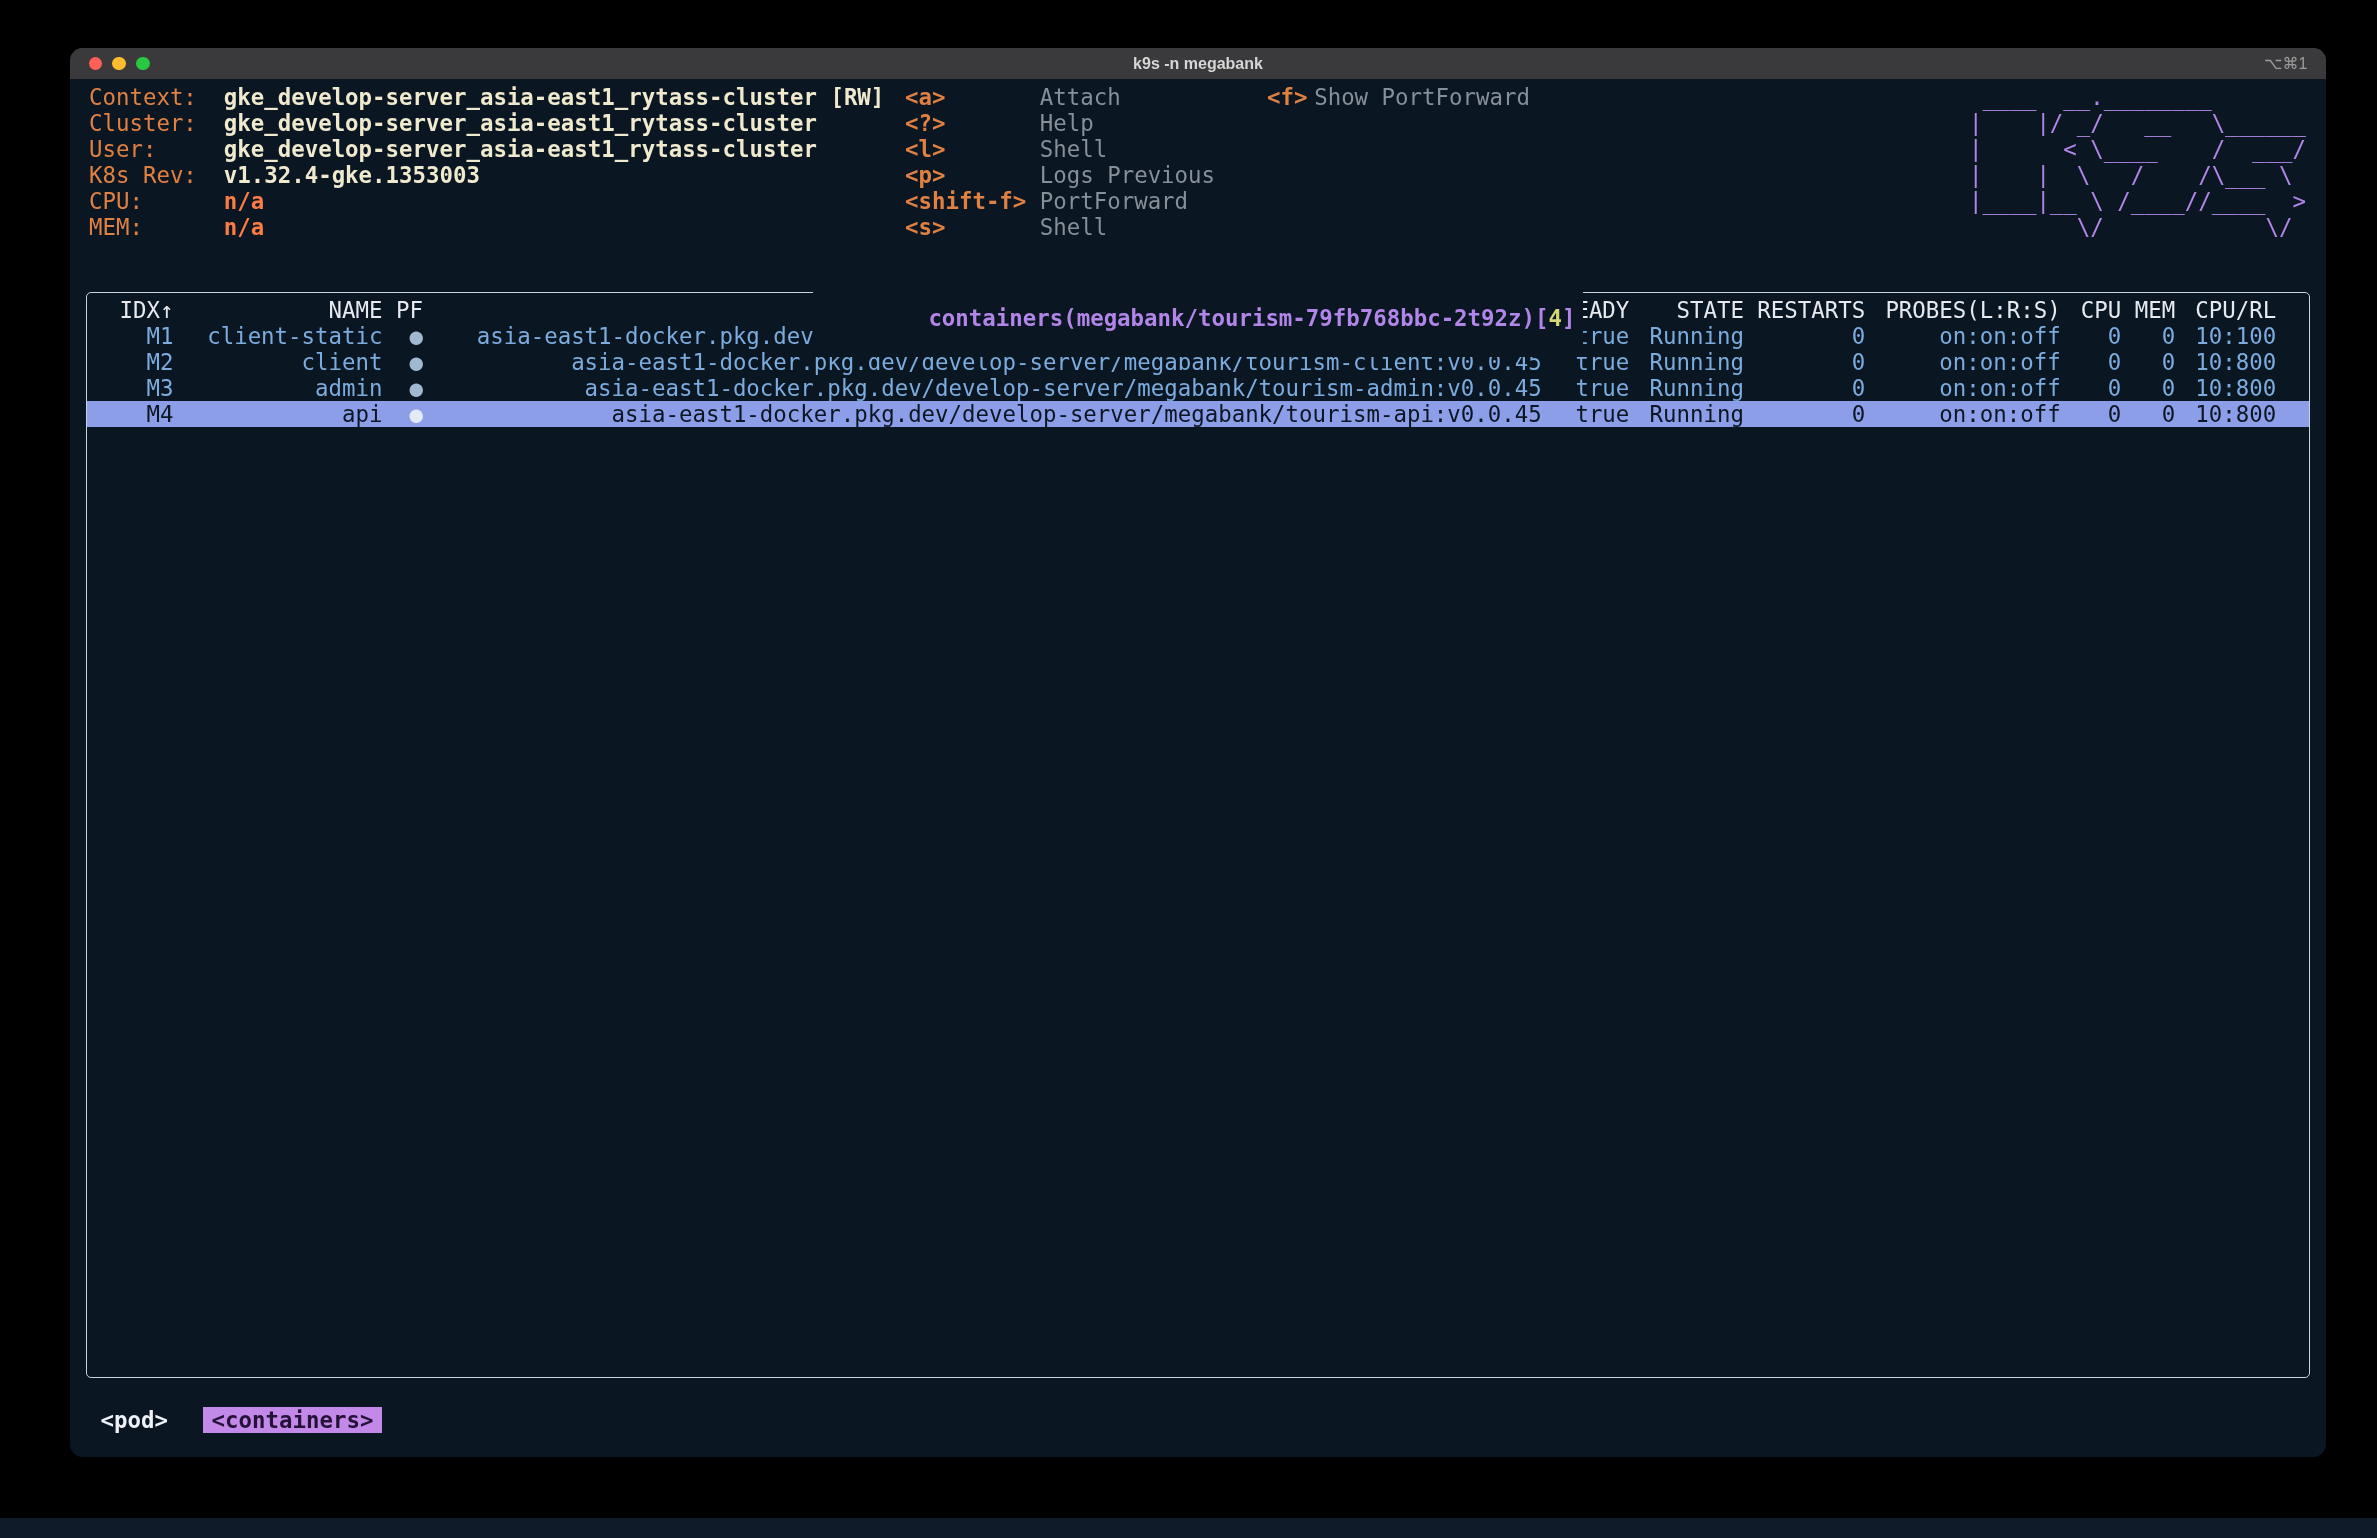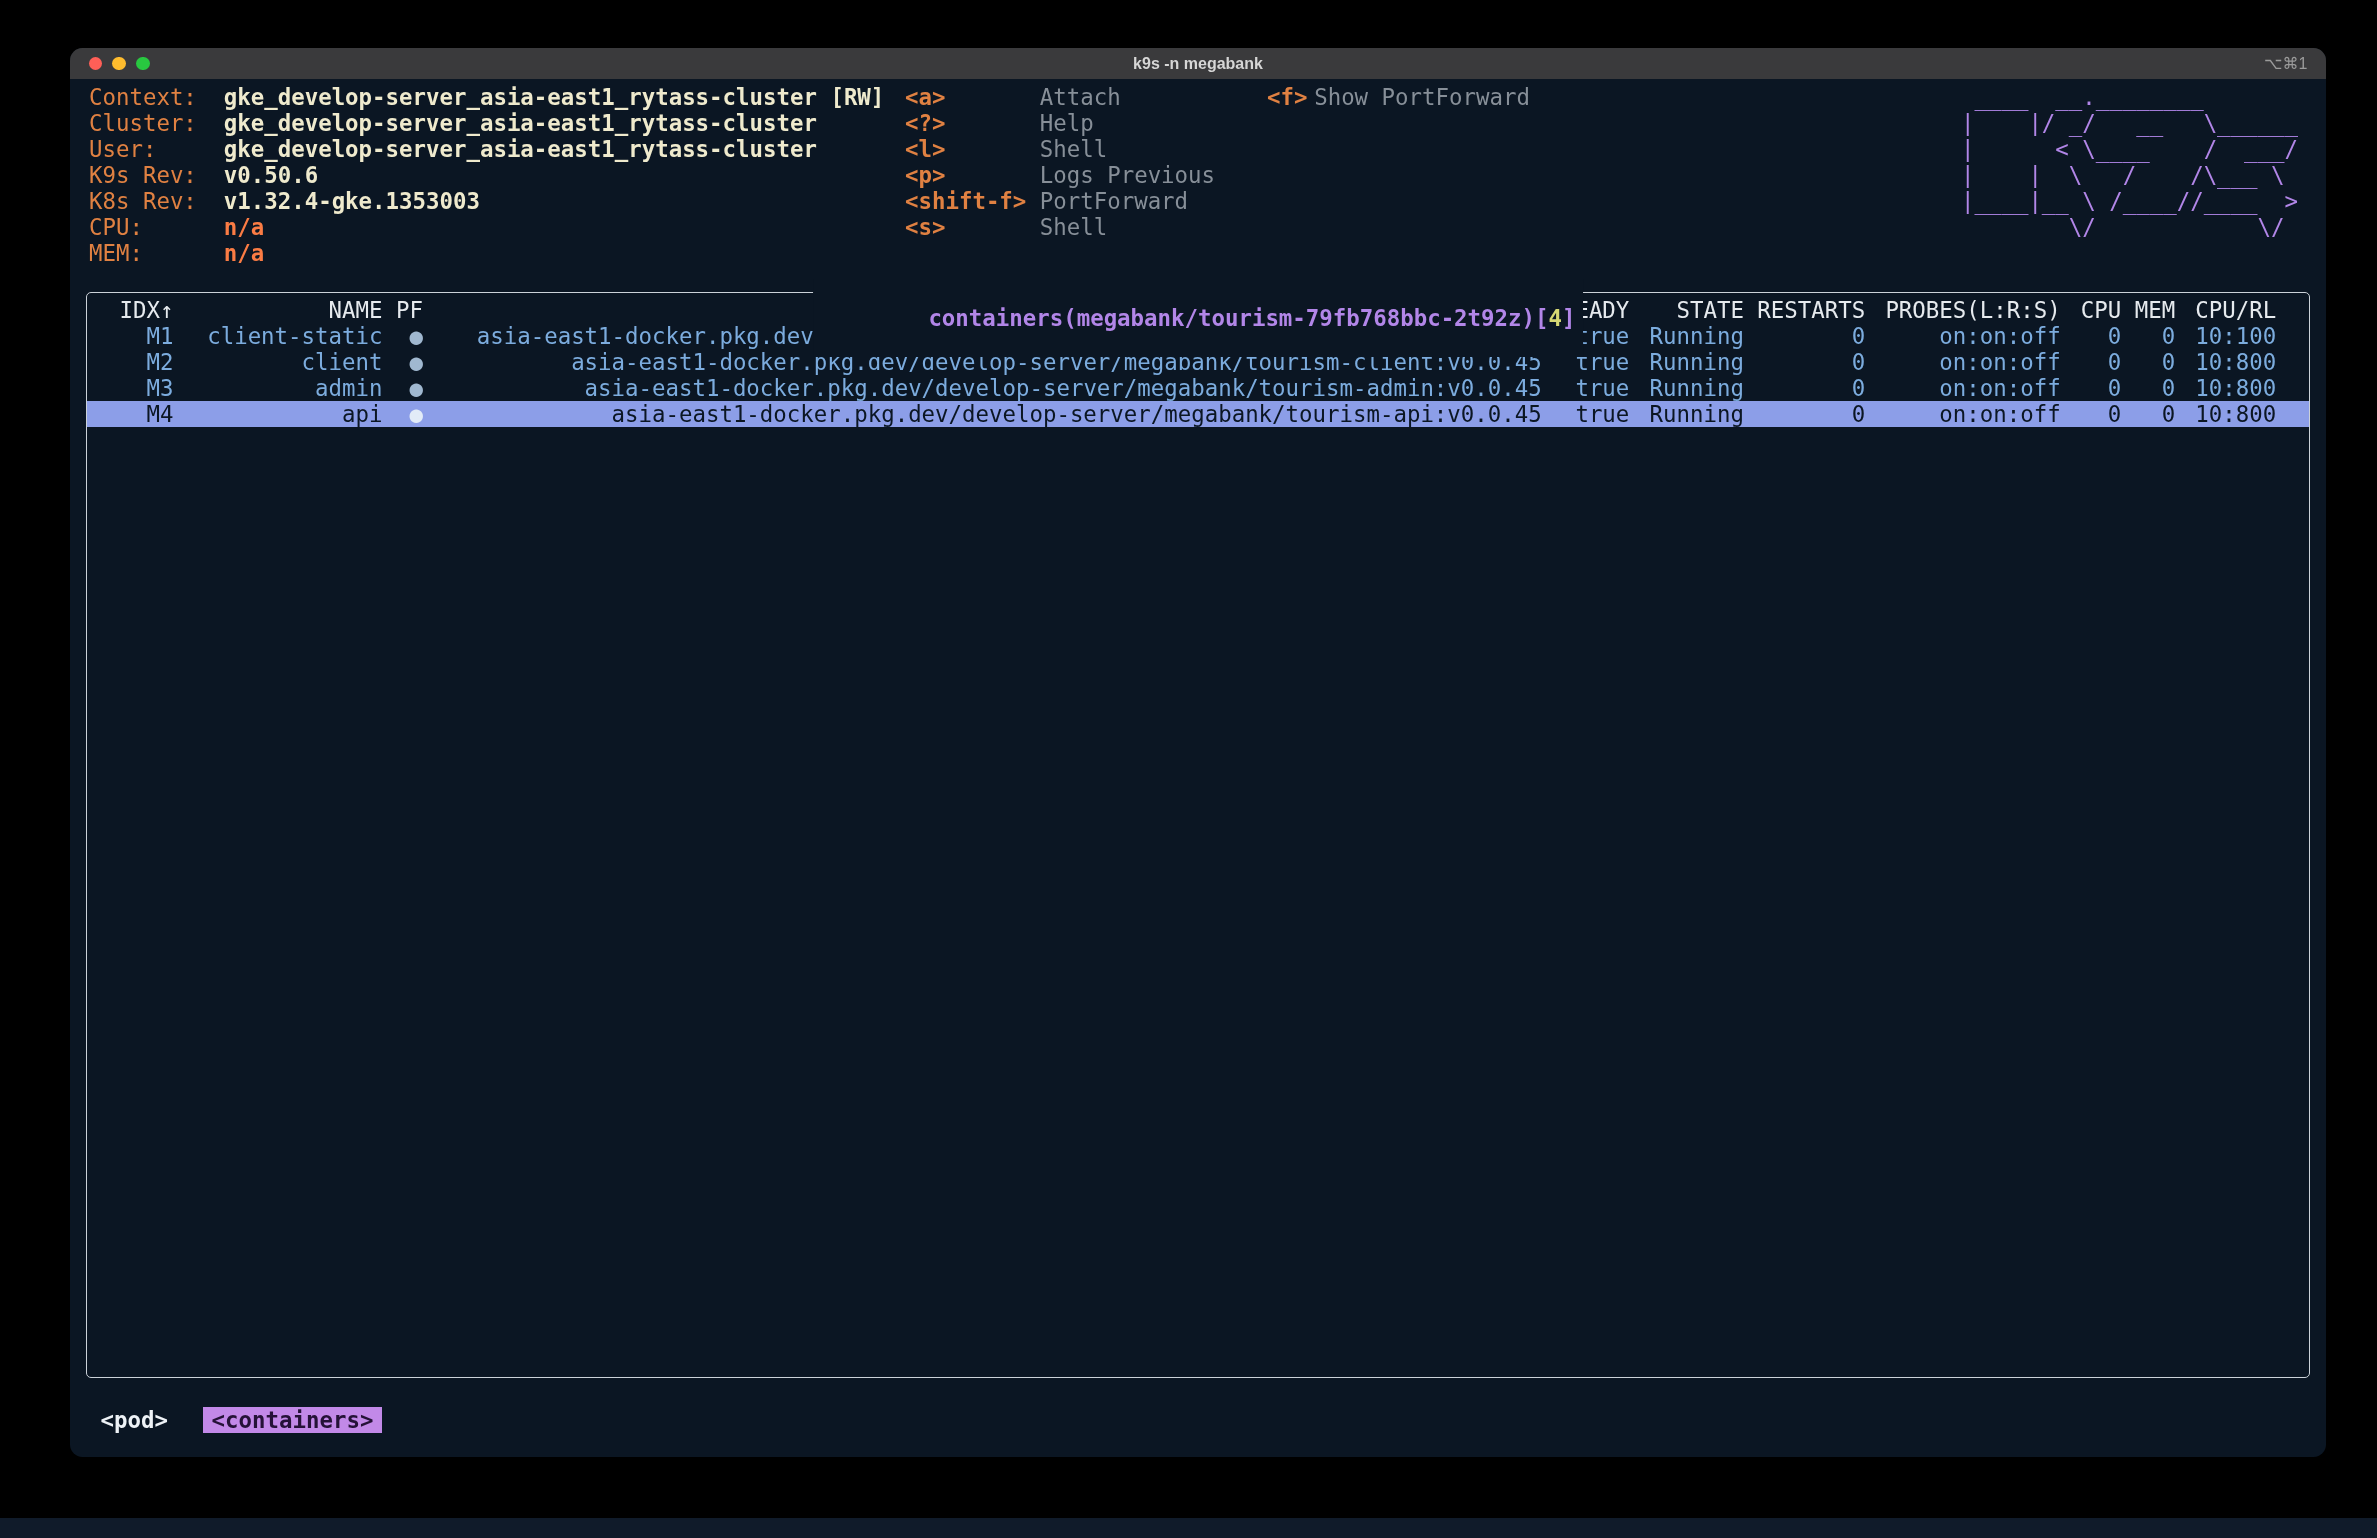--- a/index.html
+++ b/index.html
@@ -34,21 +34,21 @@
   .info-value{color:var(--cream);font-weight:bold;}
   .info-value.na{color:var(--na);}
 
   .menu1{position:absolute;left:835px;top:0;}
   .menu2{position:absolute;left:1197px;top:0;}
   .menu-row{display:flex;white-space:pre;}
   .menu-key{width:10ch;color:var(--orange);font-weight:bold;}
   .menu2 .menu-key{width:3.5ch;}
   .menu-label{color:var(--gray);}
 
-  .logo{position:absolute;right:28px;top:0;color:var(--purple);white-space:pre;}
+  .logo{position:absolute;right:20px;top:0;color:var(--purple);white-space:pre;}
 
   .panel{position:relative;margin:25px 16px 0;height:1086px;border:1.2px solid var(--border);
     border-radius:5px;padding-top:3.7px;}
   .panel-title{position:absolute;top:-14.3px;left:50%;transform:translateX(-50%);
     background:var(--bg);padding:0 7.5px;white-space:pre;font-weight:bold;}
   .panel-title .main{color:var(--purple);}
   .panel-title .count{color:var(--count);}
 
   .trow{display:grid;
     grid-template-columns:5.5ch 14.5ch 2ch 82ch 5.5ch 7.5ch 8ch 13.5ch 3.5ch 3ch 6.5ch;
@@ -91,24 +91,20 @@
           <span class="info-label">Context:</span>
           <span class="info-value">gke_develop-server_asia-east1_rytass-cluster [RW]</span>
         </div>
         <div class="info-row">
           <span class="info-label">Cluster:</span>
           <span class="info-value">gke_develop-server_asia-east1_rytass-cluster</span>
         </div>
         <div class="info-row">
           <span class="info-label">User:</span>
           <span class="info-value">gke_develop-server_asia-east1_rytass-cluster</span>
-        </div>
-        <div class="info-row">
-          <span class="info-label">K9s Rev:</span>
-          <span class="info-value">v0.50.6</span>
         </div>
         <div class="info-row">
           <span class="info-label">K8s Rev:</span>
           <span class="info-value">v1.32.4-gke.1353003</span>
         </div>
         <div class="info-row">
           <span class="info-label">CPU:</span>
           <span class="info-value na">n/a</span>
         </div>
         <div class="info-row">

